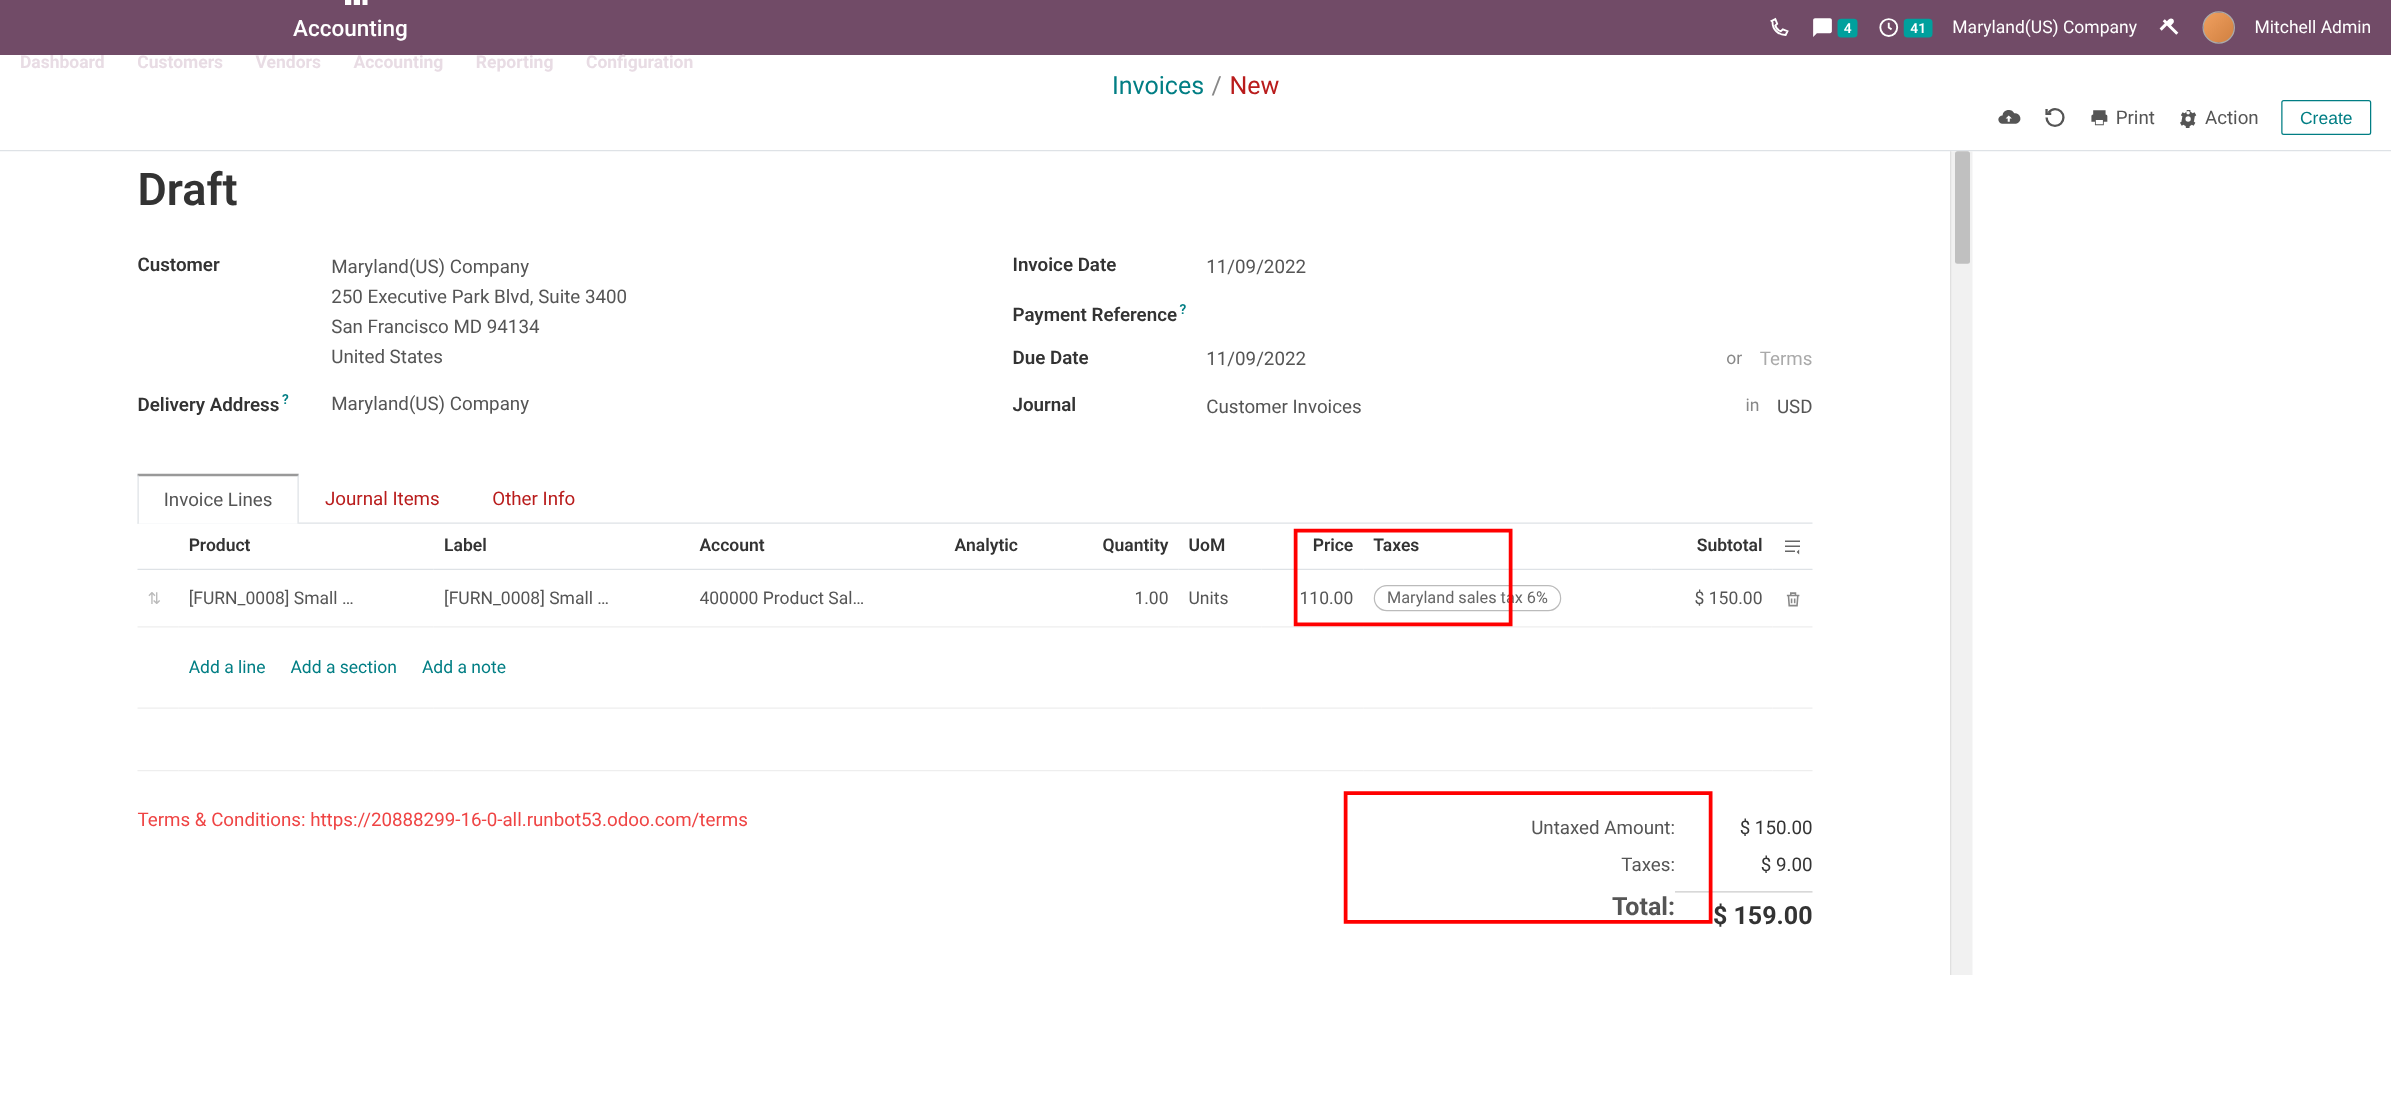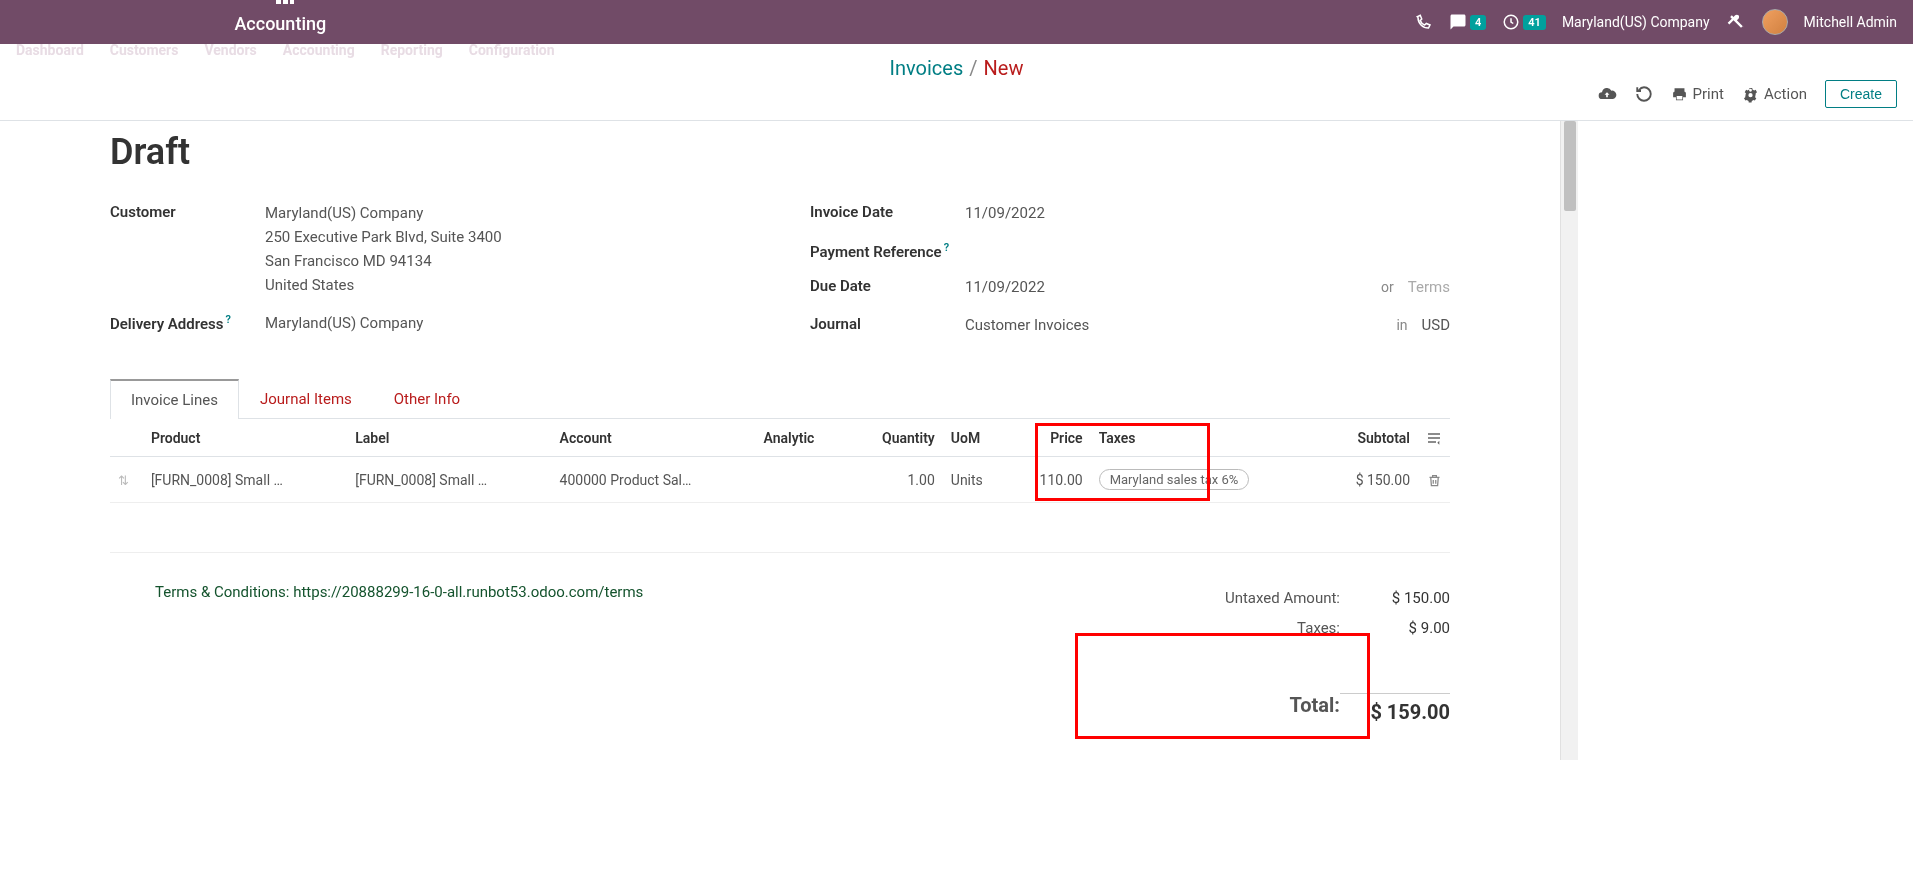--- a/index.html
+++ b/index.html
@@ -60,26 +60,26 @@
 .sort-handle { color: #bbb; cursor: move; font-size: 13px; padding-right: 6px; }
 .trash-icon { color: #888; cursor: pointer; }
 .cog-icon { color: #666; cursor: pointer; }
 
 .add-links { padding: 12px 8px; display: flex; gap: 20px; border-bottom: 1px solid #eee; }
 .add-links a { color: #017e84; text-decoration: none; cursor: pointer; font-size: 14px; }
 .spacer-row { height: 50px; border-bottom: 1px solid #eee;}
 
 
 .footer-area { display: flex; margin-top: 30px; align-items: flex-start; }
-.terms { color: #14532d; font-size: 15px; flex: 1; margin-left: 45px; }
+.terms { color: #ef4444; font-size: 15px; flex: 1; }
 .totals { width: 290px; }
 .totals-row { display: flex; justify-content: space-between; padding: 6px 0; font-size: 15px; }
 .totals-row .label { color: #555; text-align: right; flex: 1; }
 .totals-row .value { width: 110px; text-align: right; color: #333; }
-.totals-row.total-line { font-weight: 700; font-size: 20px; margin-top: 44px; }
+.totals-row.total-line { font-weight: 700; font-size: 20px; }
 .totals-row.total-line .value { border-top: 1px solid #ccc; padding-top: 6px; }
 
 
 .hl-box { position: absolute; border: 3px solid #ff0000; pointer-events: none; }
 
 
 .scrollbar-track { width: 18px; background: #f1f1f1; border-left: 1px solid #e0e0e0; position: relative; }
 .scrollbar-thumb { position: absolute; right: 2px; width: 12px; top: 0; height: 90px; background: #c0c0c0; border-radius: 2px; }
 
 svg { display: inline-block; vertical-align: middle; }
@@ -266,20 +266,30 @@
         <td>Units</td>
         <td class="right">110.00</td>
         <td><span class="tax-tag">Maryland sales tax 6%</span></td>
         <td class="right">$ 150.00</td>
         <td class="right"><span class="trash-icon">
           <svg width="15" height="15" viewBox="0 0 24 24" fill="none" stroke="#888" stroke-width="2">
                   <path d="M4 7h16M9 7V4h6v3M6 7l1 13h10l1-13M10 11v6M14 11v6"></path>
                 </svg>
         </span></td>
       </tr>
+      <tr>
+        <td></td>
+        <td colspan="10">
+          <div class="add-links" style="border:none; padding-left:0;">
+            <a>Add a line</a>
+            <a>Add a section</a>
+            <a>Add a note</a>
+          </div>
+        </td>
+      </tr>
       <tr class="spacer-row">
             <td colspan="11"></td>
           </tr>
     </tbody>
   </table>
 
   <div class="footer-area">
     <div class="terms">Terms &amp; Conditions: https://20888299-16-0-all.runbot53.odoo.com/terms</div>
     <div class="totals">
       <div class="totals-row">

